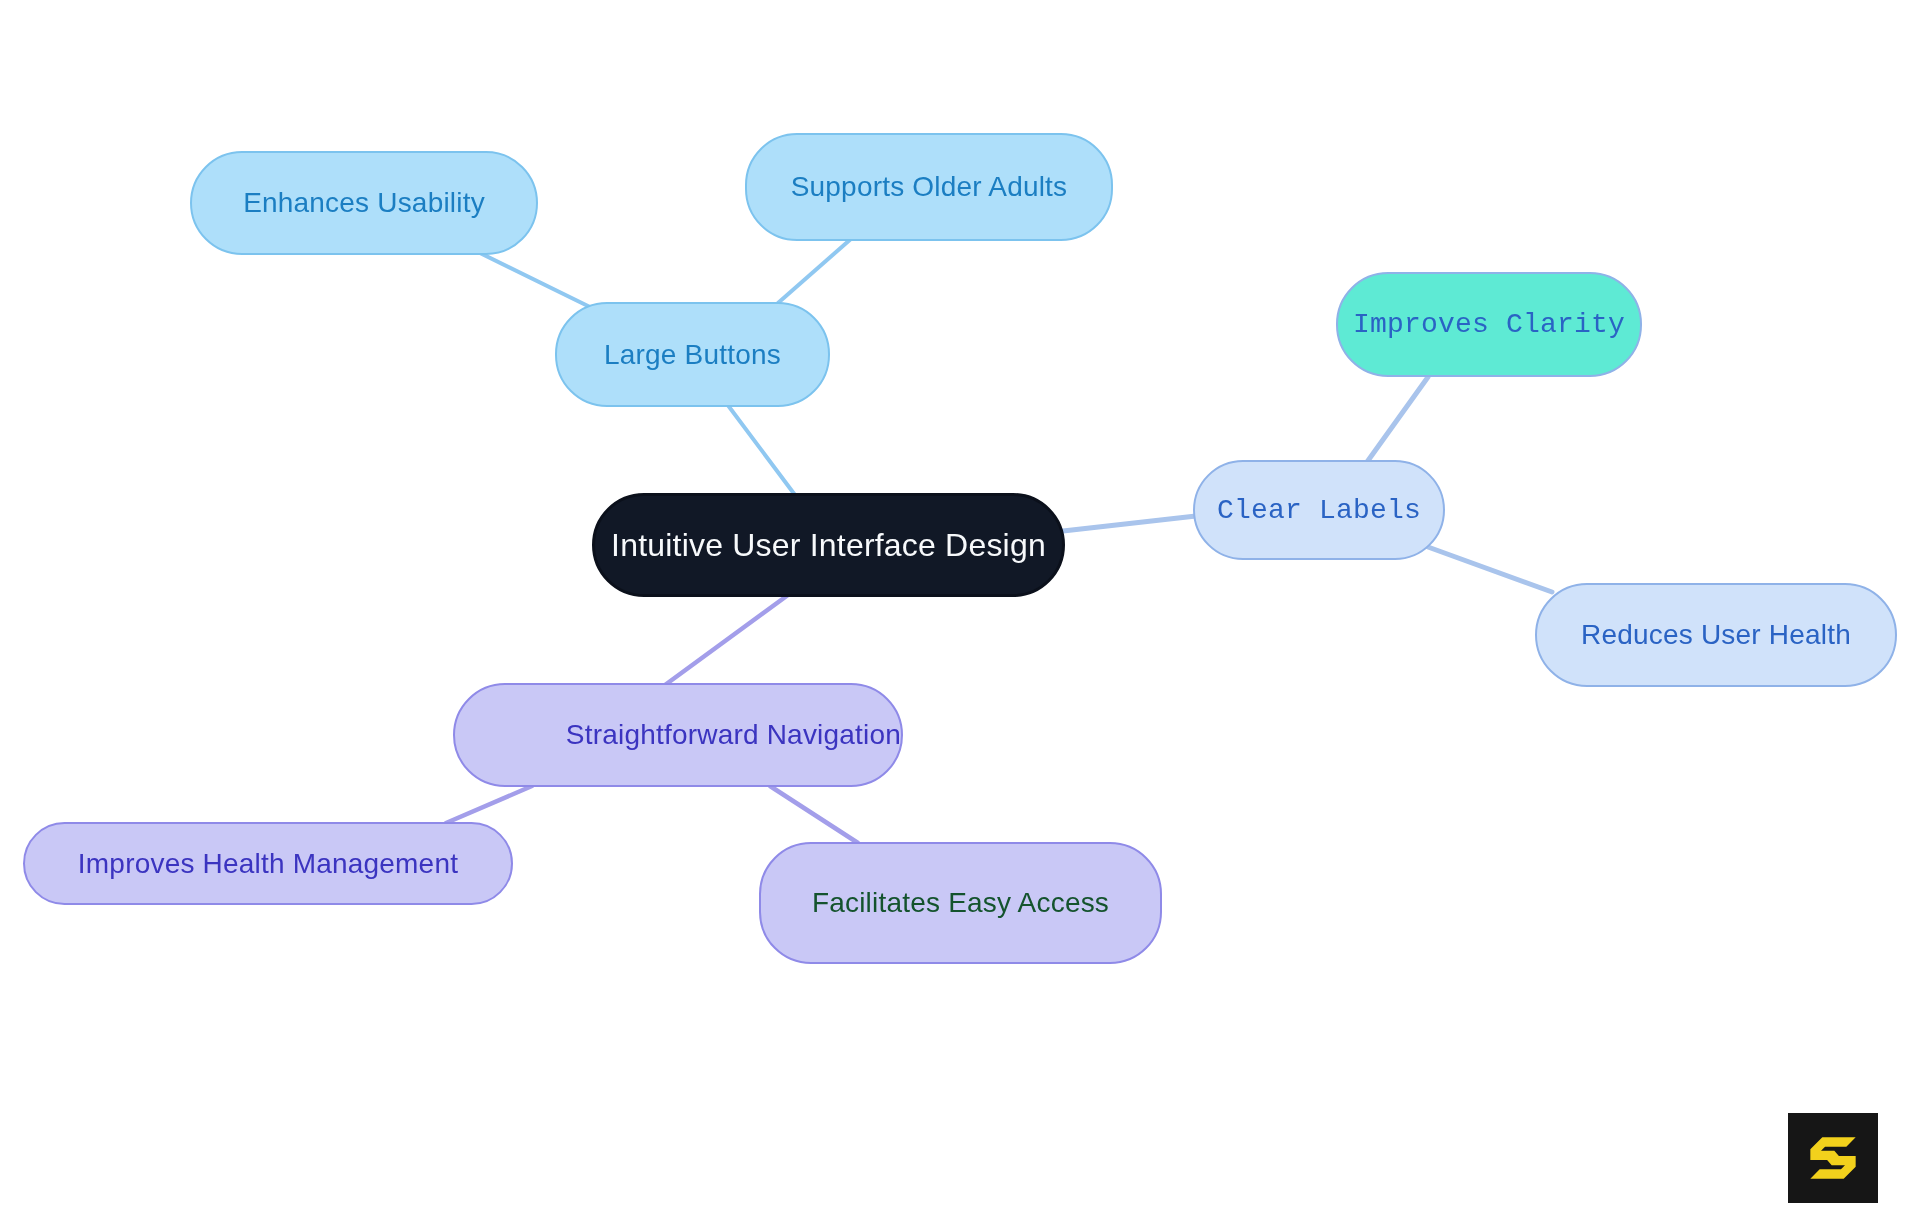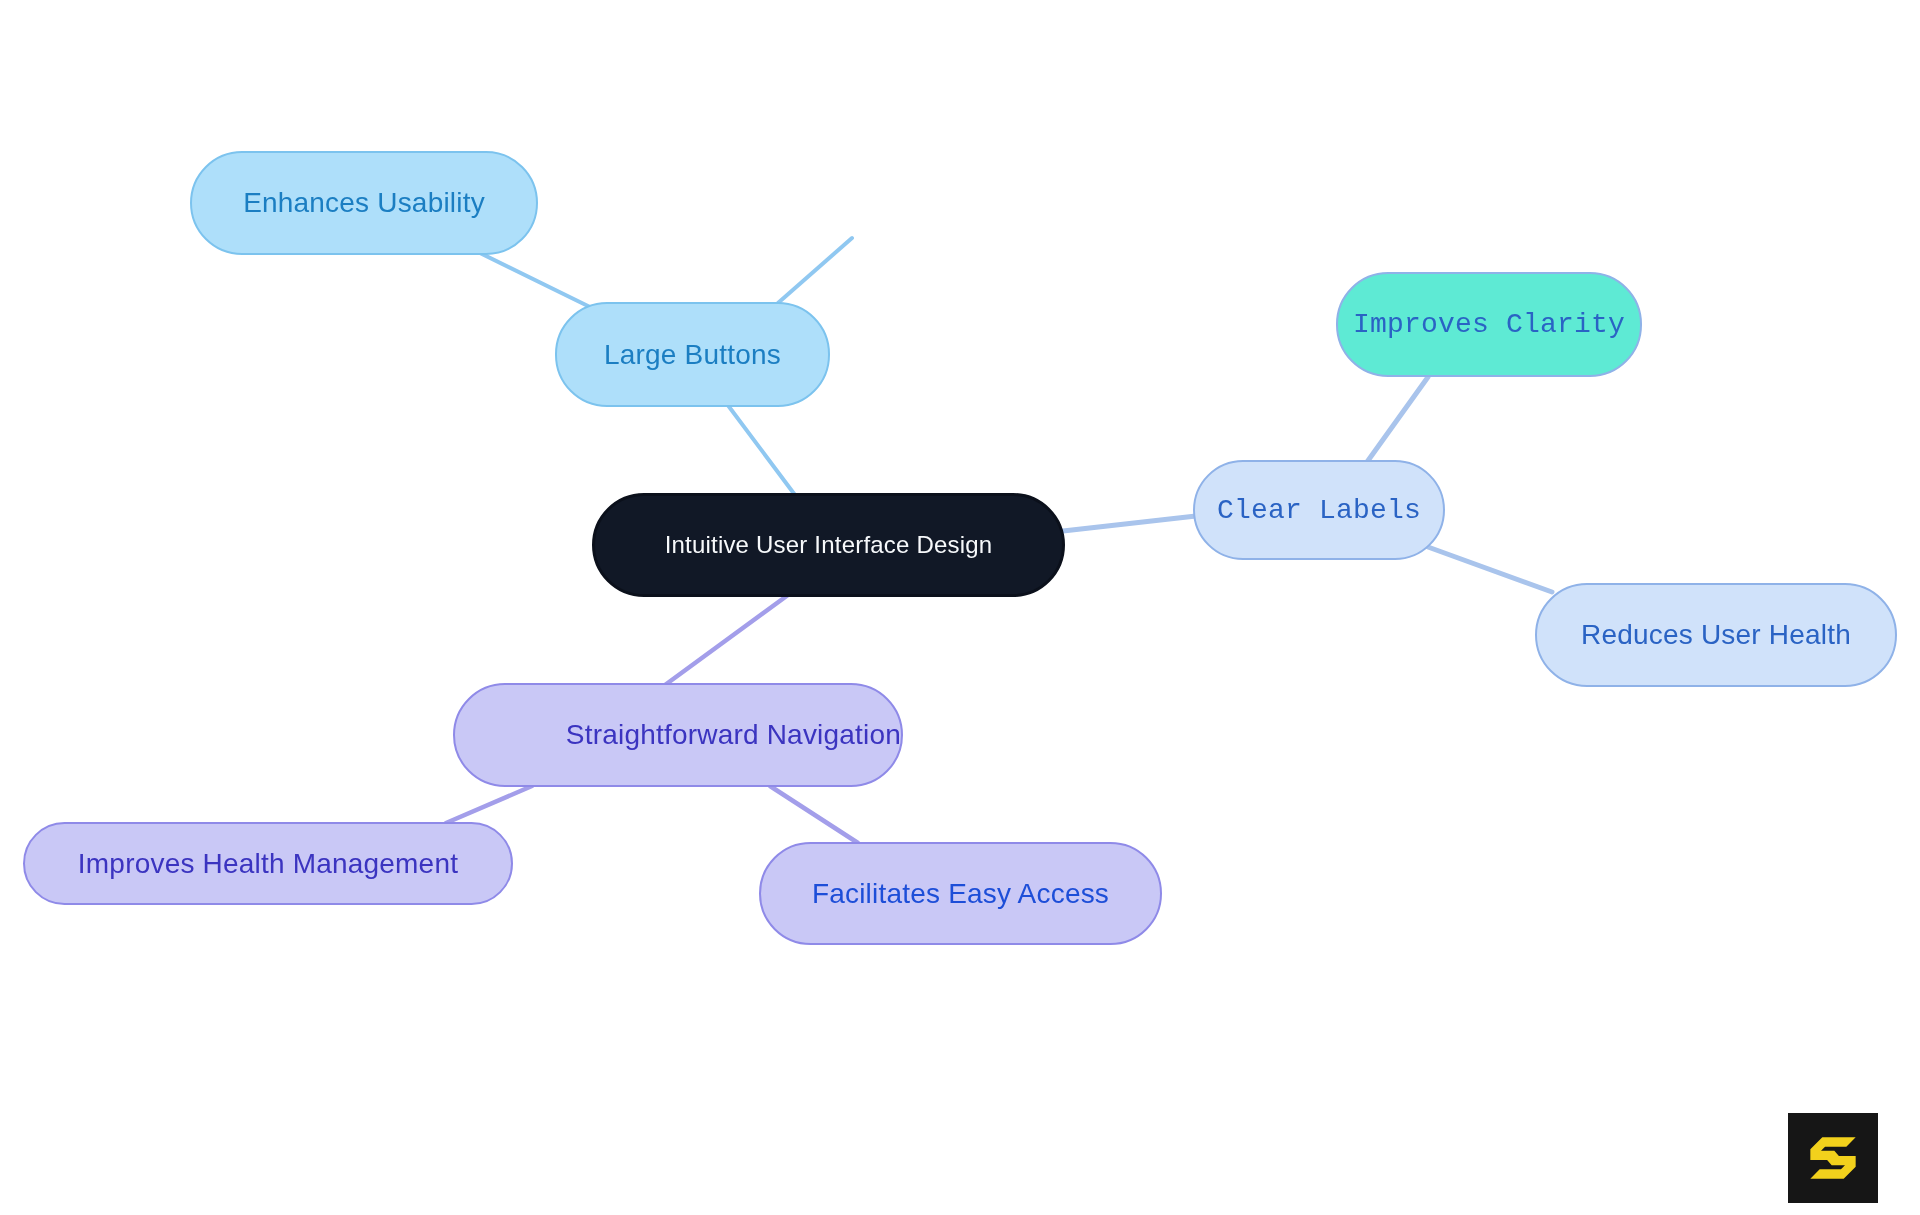--- a/index.html
+++ b/index.html
@@ -36,21 +36,21 @@
     border: 2px solid transparent;
     box-sizing: border-box;
     font-size: 28px;
     cursor: default;
   }
   .node .node-label {
     white-space: nowrap;
     letter-spacing: 0.2px;
   }
   .node.root {
-    font-size: 24px;
+    font-size: 32px;
     border-width: 3px;
     border-radius: 54px;
   }
   .logo {
     position: absolute;
     z-index: 3;
     left: 1788px;
     top: 1113px;
     width: 90px;
     height: 90px;
@@ -86,20 +86,23 @@
   </div>
 
   <div class="node" style="left: 555px; top: 302px; width: 275px; height: 105px; background-color: rgb(174, 223, 250); border-color: rgb(124, 195, 238); color: rgb(27, 126, 194);">
     <span class="node-label">Large Buttons</span>
   </div>
 
   <div class="node" style="left: 190px; top: 151px; width: 348px; height: 104px; background-color: rgb(174, 223, 250); border-color: rgb(124, 195, 238); color: rgb(27, 126, 194);">
     <span class="node-label">Enhances Usability</span>
   </div>
 
+  <div class="node" style="left: 745px; top: 133px; width: 368px; height: 108px; background-color: rgb(174, 223, 250); border-color: rgb(124, 195, 238); color: rgb(27, 126, 194);">
+    <span class="node-label">Supports Older Adults</span>
+  </div>
 
   <div class="node" style="left: 1193px; top: 460px; width: 252px; height: 100px; background-color: rgb(208, 226, 250); border-color: rgb(143, 178, 232); color: rgb(42, 99, 196); font-family: Liberation Mono, monospace;">
     <span class="node-label">Clear Labels</span>
   </div>
 
   <div class="node" style="left: 1336px; top: 272px; width: 306px; height: 105px; background-color: #5eead4; border-color: rgb(143, 178, 232); color: rgb(42, 99, 196); font-family: Liberation Mono, monospace;">
     <span class="node-label">Improves Clarity</span>
   </div>
 
   <div class="node" style="left: 1535px; top: 583px; width: 362px; height: 104px; background-color: rgb(208, 226, 250); border-color: rgb(143, 178, 232); color: rgb(42, 99, 196);">
@@ -107,21 +110,21 @@
   </div>
 
   <div class="node" style="left: 453px; top: 683px; width: 450px; height: 104px; background-color: rgb(201, 200, 246); border-color: rgb(143, 138, 232); color: rgb(59, 52, 192); justify-content: flex-end;">
     <span class="node-label">Straightforward Navigation</span>
   </div>
 
   <div class="node" style="left: 23px; top: 822px; width: 490px; height: 83px; background-color: rgb(201, 200, 246); border-color: rgb(143, 138, 232); color: rgb(59, 52, 192);">
     <span class="node-label">Improves Health Management</span>
   </div>
 
-  <div class="node" style="left: 759px; top: 842px; width: 403px; height: 103px; background-color: rgb(201, 200, 246); border-color: rgb(143, 138, 232); color: #1d4ed8;">
+  <div class="node" style="left: 759px; top: 842px; width: 403px; height: 122px; background-color: rgb(201, 200, 246); border-color: rgb(143, 138, 232); color: #14532d;">
     <span class="node-label">Facilitates Easy Access</span>
   </div>
 
   <div class="logo" style="background-color: rgb(22, 22, 22);">
     <svg viewBox="0 0 96 86" xmlns="http://www.w3.org/2000/svg">
       <path d="M82 12 L32 12 L14 30 L14 46 L62 46 L50 32 L30 32 L36 26 L68 26 Z" style="fill: rgb(242, 209, 28);"></path>
       <path d="M14 74 L64 74 L82 56 L82 40 L34 40 L46 54 L66 54 L60 60 L28 60 Z" style="fill: rgb(242, 209, 28);"></path>
     </svg>
   </div>
 

